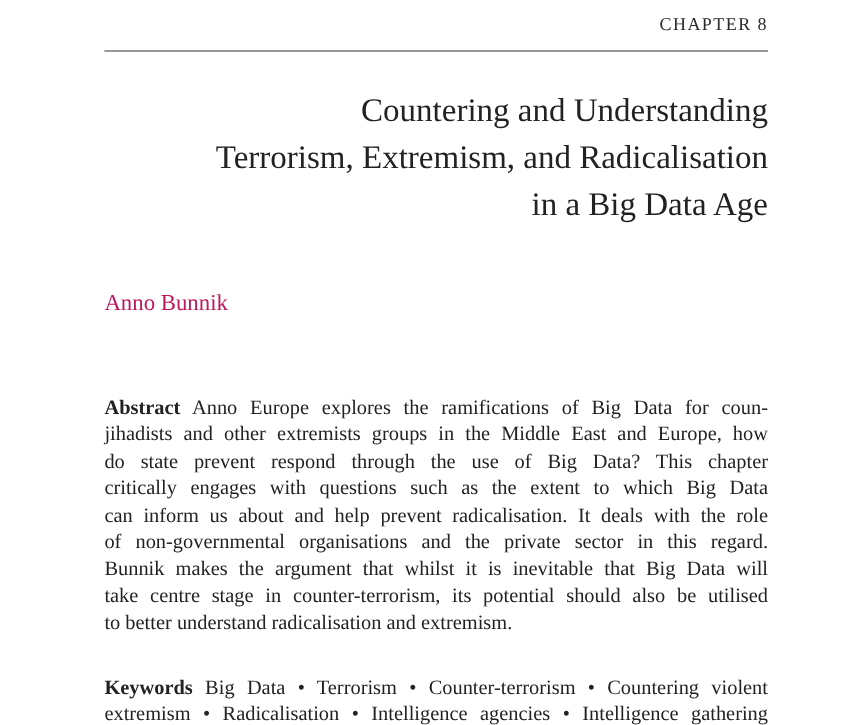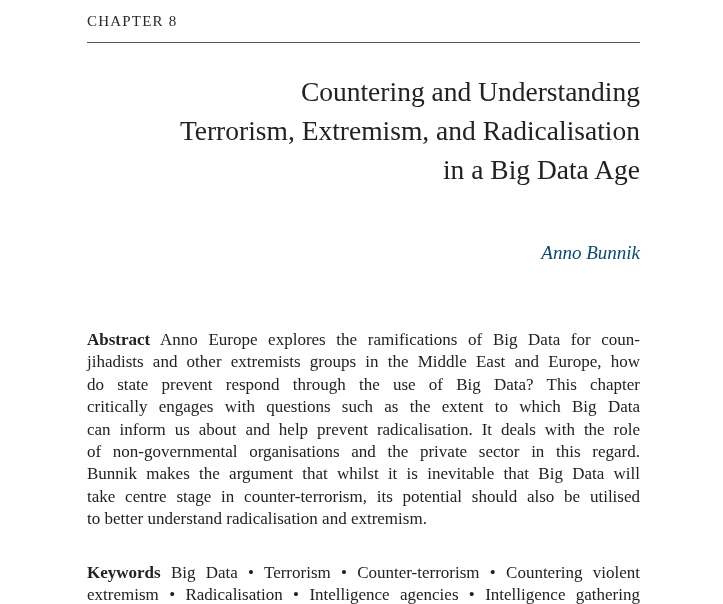--- a/index.html
+++ b/index.html
@@ -19,21 +19,21 @@
       position: absolute;
       left: 87px;
       top: 0;
       width: 553px;
     }
     .chapter-label {
       position: absolute;
       top: 13px;
       left: 0;
       width: 553px;
-      text-align: left;
+      text-align: right;
       font-size: 15px;
       letter-spacing: 1.2px;
       color: #2a2a2a;
     }
     .rule {
       position: absolute;
       top: 42px;
       left: 0;
       width: 553px;
       height: 0;
@@ -48,24 +48,23 @@
       font-size: 27.5px;
       line-height: 39px;
       color: #222222;
     }
     .title div { white-space: nowrap; }
     .author {
       position: absolute;
       top: 242px;
       left: 0;
       width: 553px;
-      text-align: right;
-      font-style: italic;
+      text-align: left;
       font-size: 19px;
-      color: #0c4a6e;
+      color: #be185d;
     }
     .abstract {
       position: absolute;
       top: 329px;
       left: 0;
       width: 553px;
       font-size: 17px;
       line-height: 22.4px;
       color: #222222;
     }

